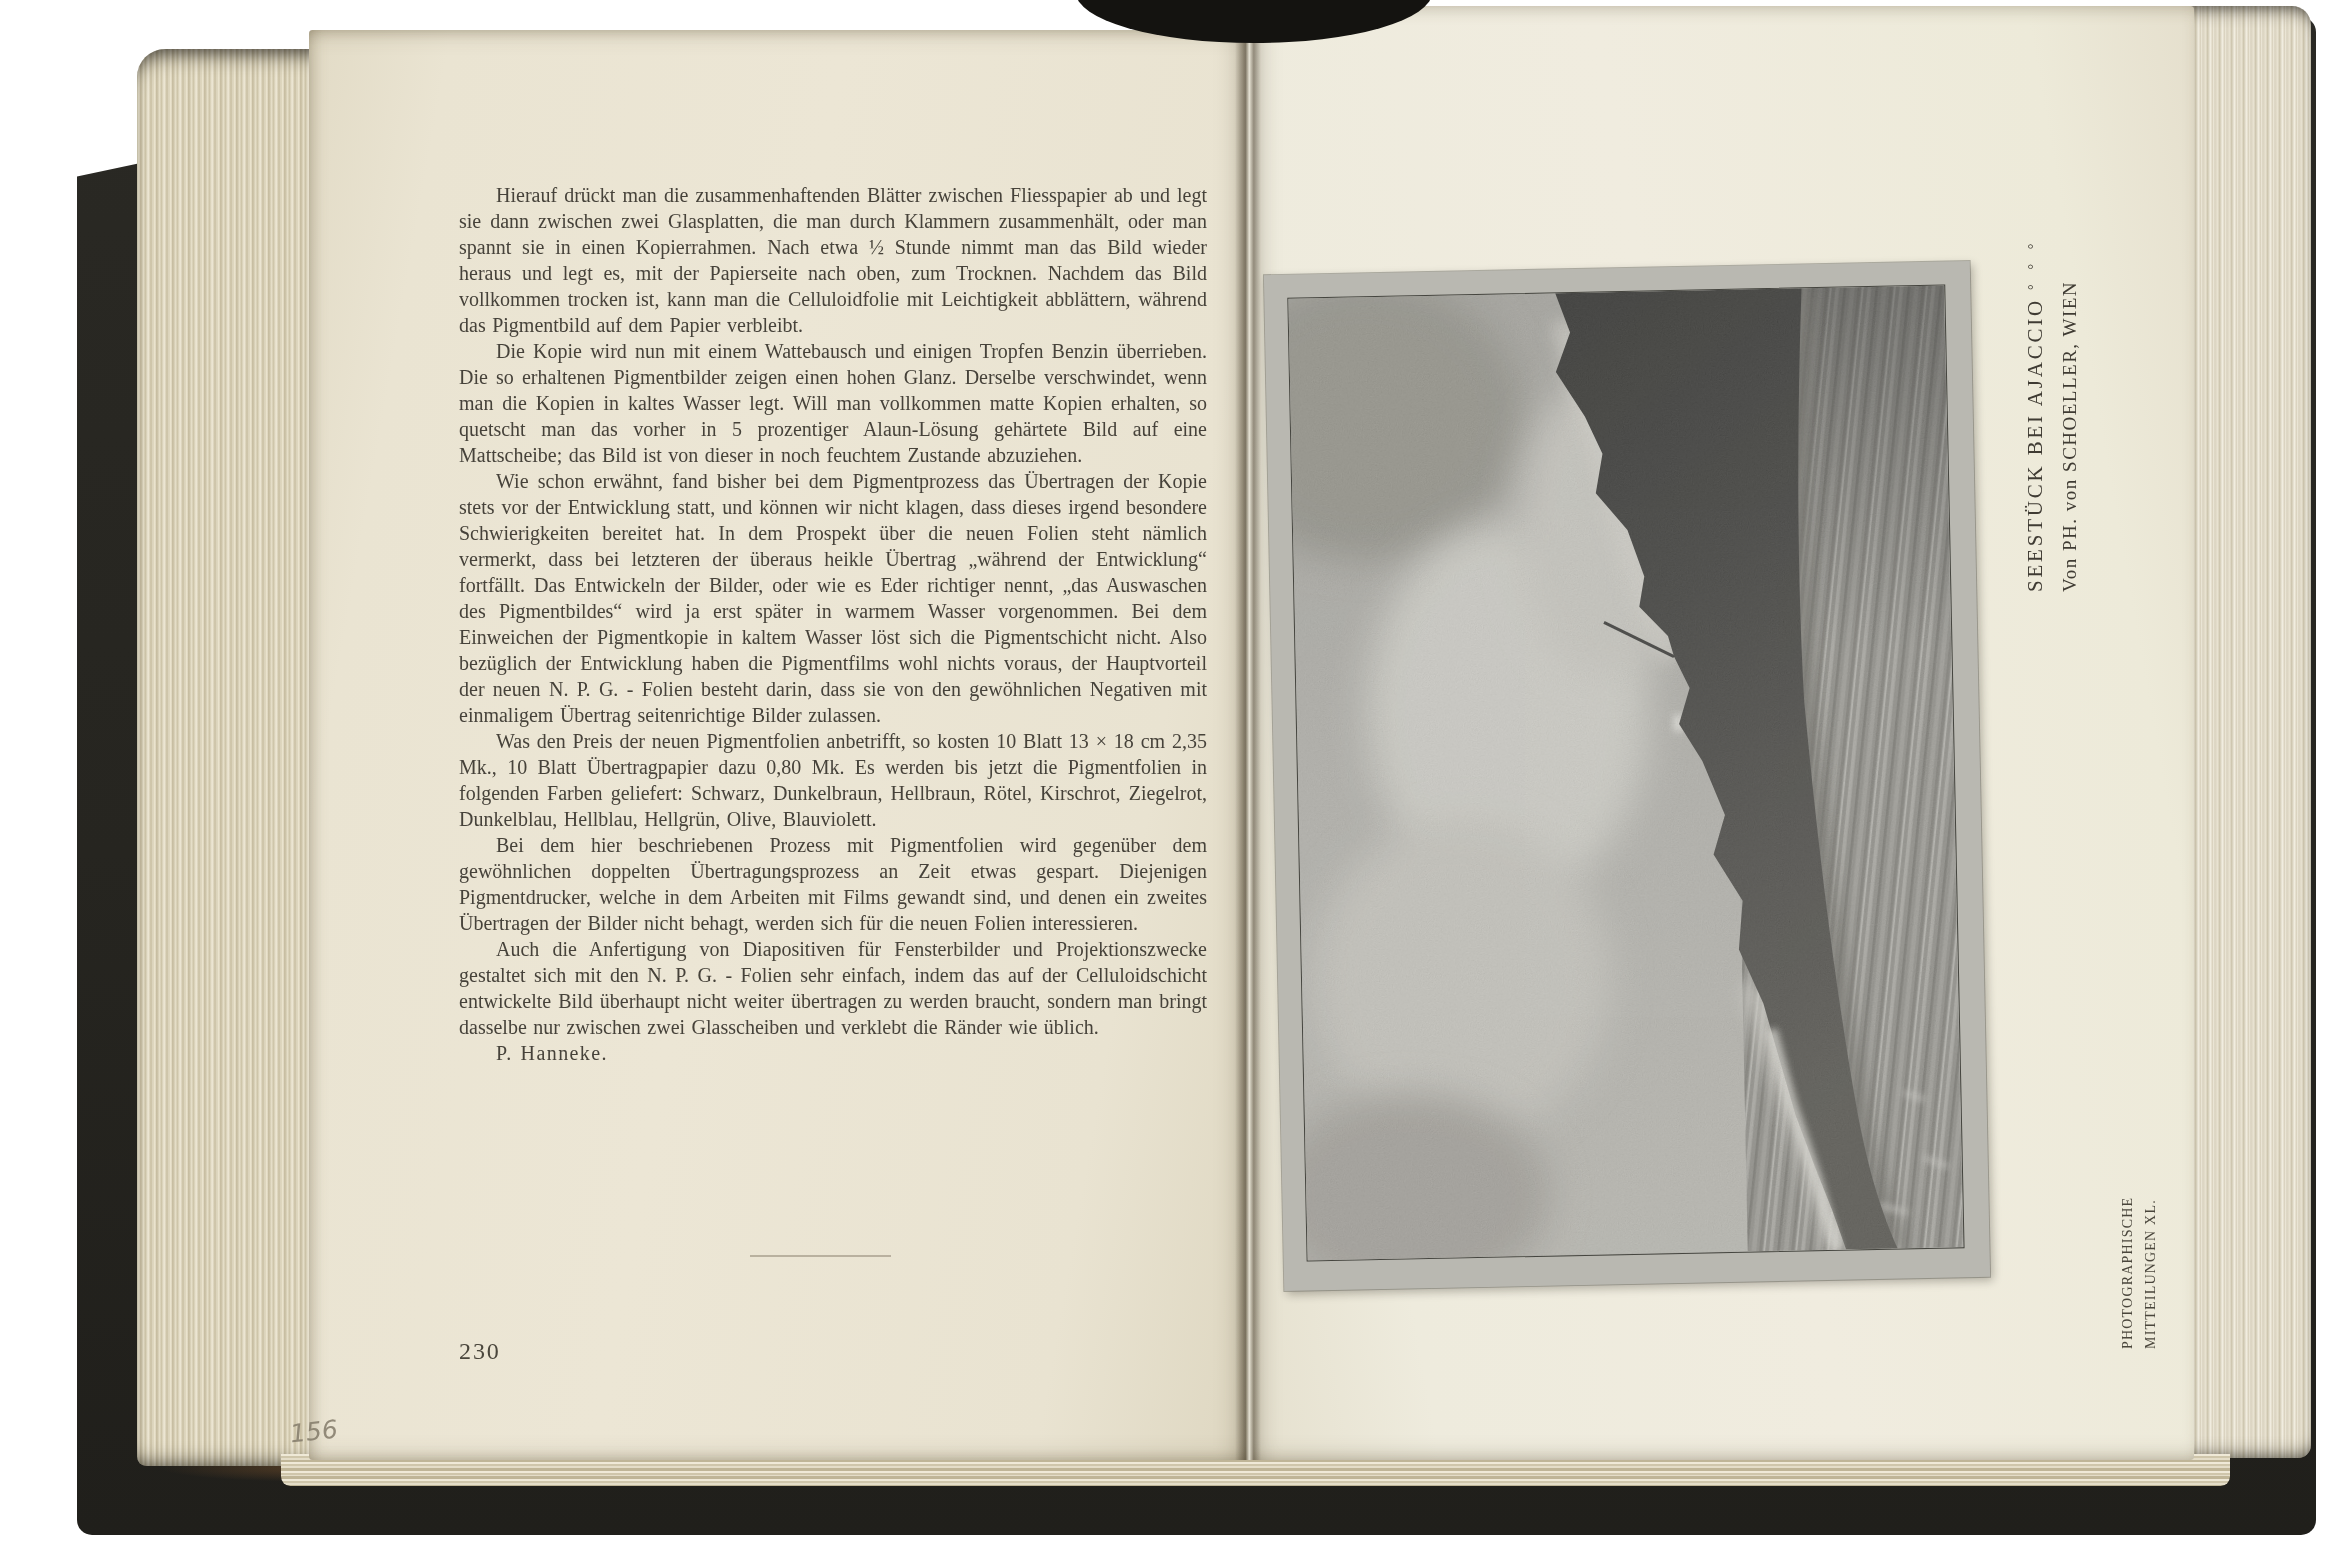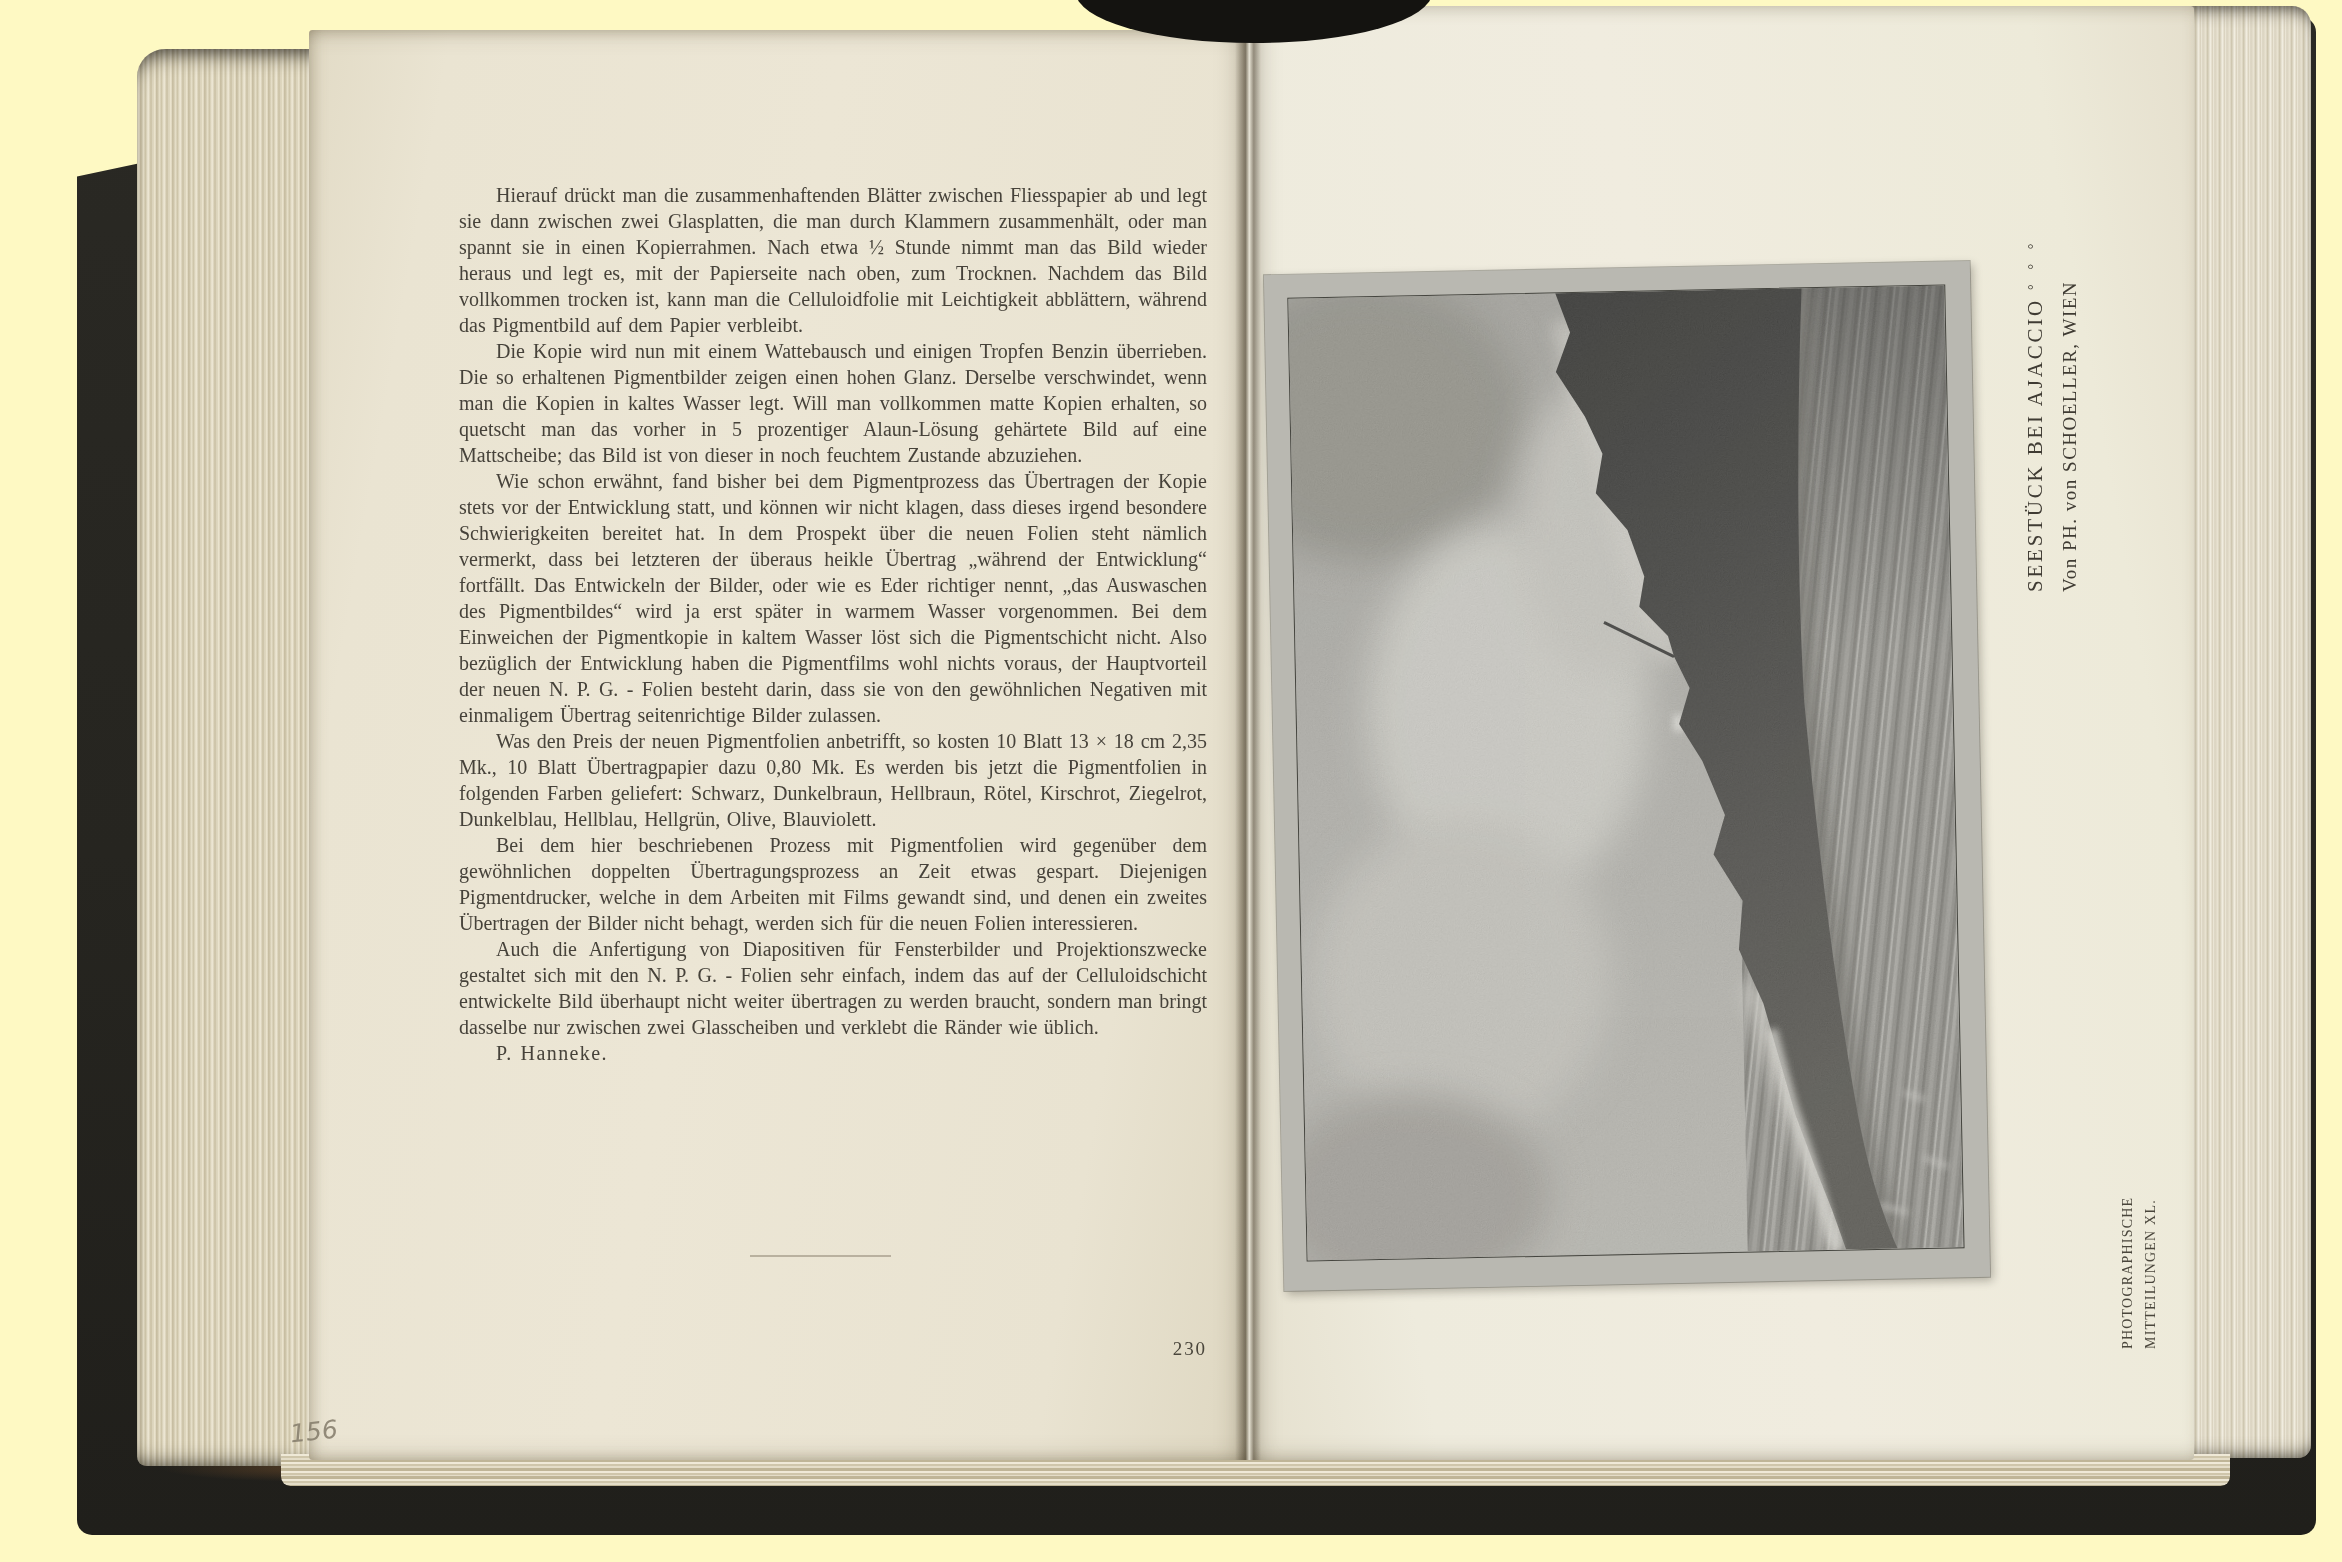--- a/index.html
+++ b/index.html
@@ -1,16 +1,16 @@
 <!DOCTYPE html>
 <html style="font-size:15px"><head>
 <meta charset="utf-8">
 <style>
   html,body{margin:0;padding:0;background:#141310;}
-  .scene{position:relative;width:2342px;height:1563px;background:#fef9c3;overflow:hidden;
+  .scene{position:relative;width:2342px;height:1563px;background:#ffffff;overflow:hidden;
          font-family:"Liberation Serif","DejaVu Serif",serif;}
 
   
   .cover{position:absolute;left:77px;top:17px;width:2239px;height:1518px;
          background:linear-gradient(180deg,#2a2924 0%,#262520 55%,#201f1b 100%);
          border-radius:15px;
          clip-path:polygon(0 10.5%,8% 8%,26% 3.4%,60% 0.9%,100% 0%,100% 100%,0 100%);}
   .cover-wear{position:absolute;background:radial-gradient(ellipse at 50% 50%,rgba(122,82,44,.55),rgba(122,82,44,0) 70%);}
   .wear-a{left:159px;top:1454px;width:319px;height:28px;}
   .wear-b{left:1855px;top:1450px;width:281px;height:32px;}
@@ -50,22 +50,22 @@
     background:linear-gradient(90deg,rgba(40,30,14,0) 0%,rgba(40,30,14,.4) 40%,
       rgba(248,245,232,.75) 55%,rgba(40,30,14,.3) 72%,rgba(40,30,14,0) 100%);}
   .top-dip{position:absolute;left:1076px;top:-58px;width:356px;height:101px;background:#141310;border-radius:50%;}
 
   
   .textblock{position:absolute;left:459px;top:182px;width:748px;color:#46423a;
     font-size:20px;line-height:26px;text-align:justify;}
   .textblock p{margin:0;text-indent:37px;word-spacing:1.5px;}
   .signature{margin-top:2.8px;padding-right:67px;text-align:left;letter-spacing:1.4px;}
   .divider{position:absolute;left:750px;top:1255px;width:141px;height:1.9px;background:#a89f8d;opacity:.75;}
-  .pagenum{position:absolute;left:459px;top:1338px;width:748px;text-align:right;
-    color:#4a463c;font-size:19px;letter-spacing:1.9px;}
+  .pagenum{position:absolute;left:459px;top:1338px;width:748px;text-align:left;
+    color:#4a463c;font-size:24px;letter-spacing:1.9px;}
   .handwritten{position:absolute;left:290px;top:1417px;color:#837b6a;font-size:25px;
     font-family:"DejaVu Sans",sans-serif;font-style:italic;transform:rotate(-6deg);opacity:.85;}
 
   
   .plate{position:absolute;left:1274px;top:268px;width:706px;height:1016px;
     background:#b9b8b1;transform:rotate(-1.15deg);
     box-shadow:0 0 0 0.9px rgba(85,84,78,.4), 2.8px 3.7px 9.4px rgba(18,15,8,.28);}
   .plate-inner{position:absolute;left:23.4px;top:23.4px;right:25px;bottom:29px;
     border:1.9px solid #45453f;background:#a9a8a2;}
   .plate-inner svg{display:block;width:100%;height:100%;}

